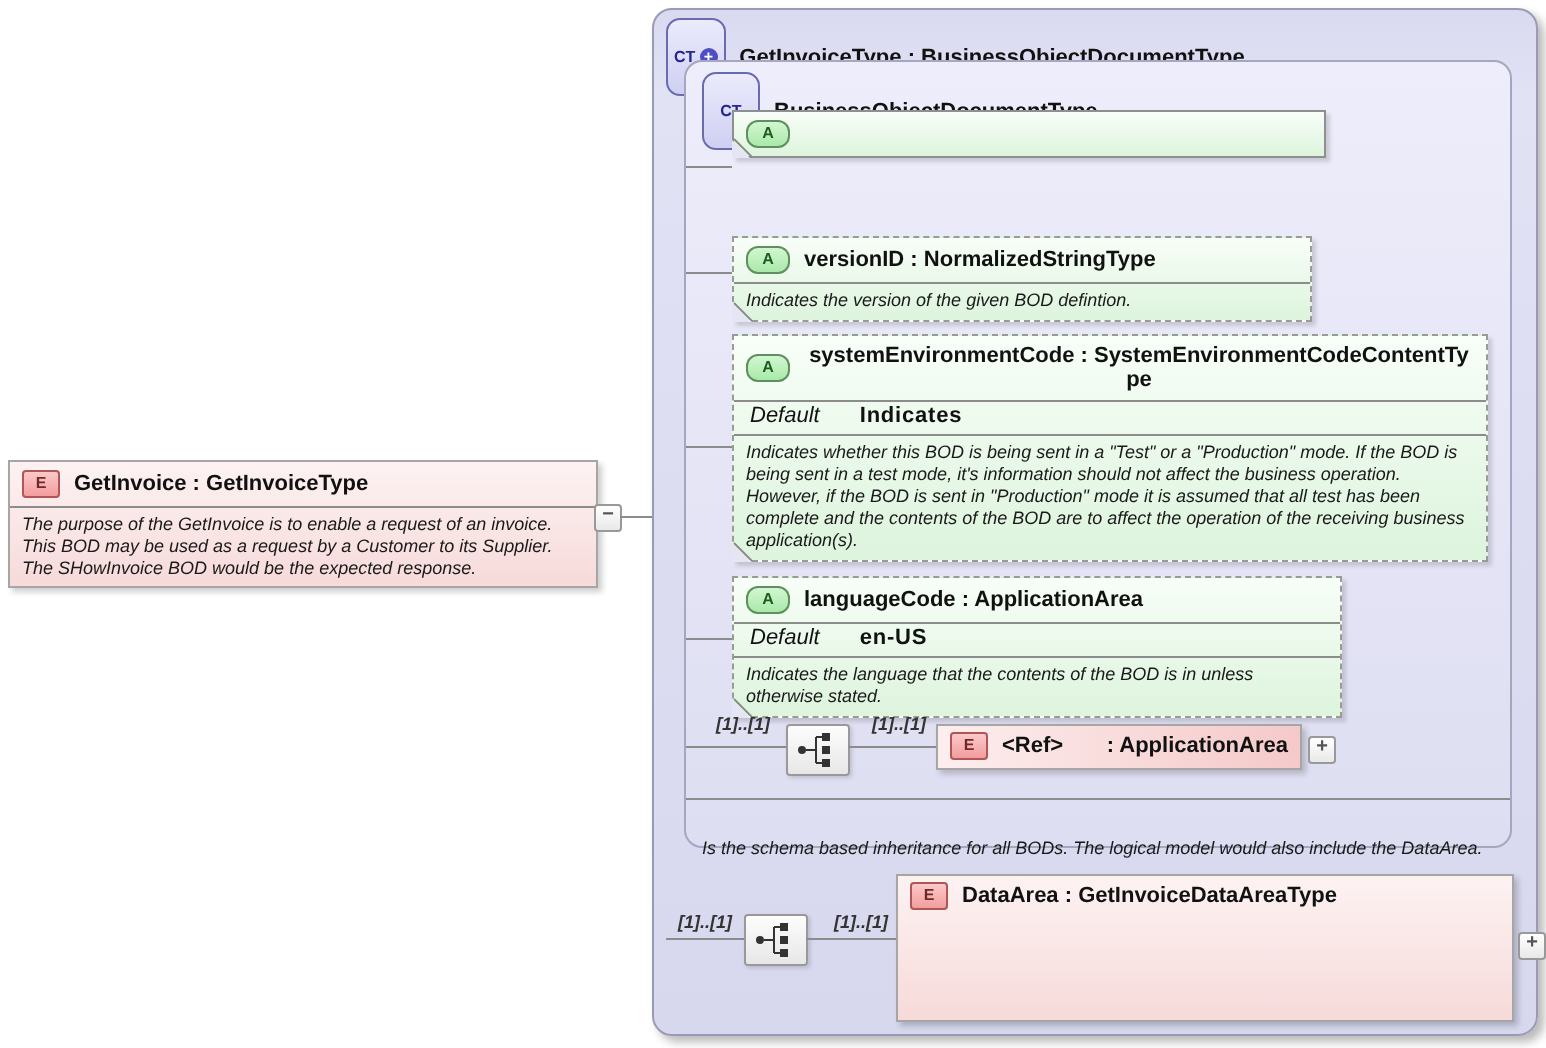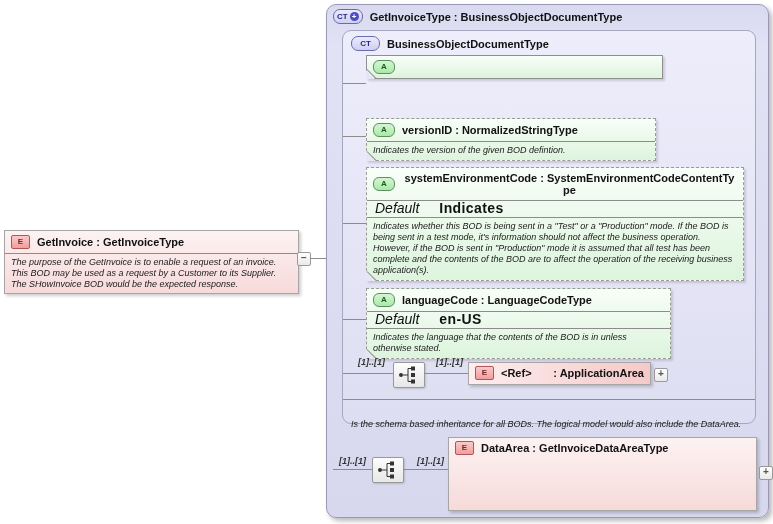--- a/index.html
+++ b/index.html
@@ -24,36 +24,36 @@
             border:1px solid #9a9ab6;border-radius:10px;box-shadow:3px 3px 5px rgba(0,0,0,.28);}
   .inner-ct{background:linear-gradient(180deg,#ededfb 0%,#dedef2 100%);
             border:1px solid #a6a6c0;border-radius:9px;}
   
   .hdr{display:flex;align-items:center;gap:7px;padding:4px 6px;font-weight:bold;
        font-size:11px;line-height:12px;white-space:nowrap;}
   .hdr.wrap{white-space:normal;}
   .annot{font-style:italic;font-size:9px;line-height:11px;padding:3px 6px 4px;
          border-top:1px solid #8c8c8c;color:#1a1a1a;}
   .default-row{display:flex;gap:20px;align-items:baseline;padding:2px 8px 3px;
-         border-top:1px solid #8c8c8c;font-size:14px;line-height:11px;}
+         border-top:1px solid #8c8c8c;font-size:11px;line-height:11px;}
   .default-label{font-style:italic;}
   .default-value{font-weight:bold;letter-spacing:.4px;}
   .card{position:absolute;font-size:9px;font-weight:bold;font-style:italic;color:#333;
         white-space:nowrap;}
   .hline{position:absolute;height:1px;background:#8c8c8c;}
   
   .icon-e{flex:0 0 auto;width:17px;height:12px;border:1px solid #b05656;border-radius:2px;
         background:linear-gradient(180deg,#fbc9c9,#f29d9d);color:#702828;font-size:8px;
         font-weight:bold;font-style:normal;display:flex;align-items:center;justify-content:center;}
   .icon-a{flex:0 0 auto;width:20px;height:12px;border:1px solid #5f8f5f;border-radius:6px;
         background:linear-gradient(180deg,#d2f6d2,#a9e9a9);color:#1d5c1d;font-size:8px;
         font-weight:bold;display:flex;align-items:center;justify-content:center;}
   .icon-ct{flex:0 0 auto;height:13px;min-width:21px;border:1px solid #6a6ab0;border-radius:7px;
         background:linear-gradient(180deg,#ebebfc,#cfcff2);color:#26268c;font-size:8px;
-        font-weight:bold;display:flex;align-items:center;justify-content:center;padding:0 3px;}
+        font-weight:bold;display:flex;align-items:center;justify-content:center;padding:12px 3px;}
   .ct-plus{width:9px;height:9px;border-radius:50%;background:#4d4dc4;color:#fff;font-size:8px;
         font-weight:bold;line-height:9px;text-align:center;margin-left:2px;}
   .seq-icon{position:absolute;width:30px;height:24px;border:1px solid #999;border-radius:2px;
         background:linear-gradient(180deg,#fdfdfd,#e7e7e7);box-shadow:1px 1px 2px rgba(0,0,0,.15);
         display:flex;align-items:center;justify-content:center;}
   .pm{position:absolute;width:12px;height:12px;border:1px solid #999;border-radius:2px;
         background:linear-gradient(180deg,#ffffff,#e9e9e9);color:#555;font-size:10px;
         line-height:10px;text-align:center;font-weight:bold;cursor:pointer;}
   .gap20{display:inline-block;width:20px;}
 </style>
@@ -117,21 +117,21 @@
     <div class="default-row">
       <span class="default-label">Default</span>
       <span class="default-value">Indicates</span>
     </div>
     <div class="annot">Indicates whether this BOD is being sent in a "Test" or a "Production" mode. If the BOD is being sent in a test mode, it's information should not affect the business operation. However, if the BOD is sent in "Production" mode it is assumed that all test has been complete and the contents of the BOD are to affect the operation of the receiving business application(s).</div>
   </div>
 
   <div class="box green-box dashed" style="left:366px;top:288px;width:305px;">
     <div class="hdr">
       <span class="icon-a">A</span>
-      <span>languageCode : LanguageCodeType</span>
+      <span>languageCode : ApplicationArea</span>
     </div>
     <div class="default-row">
       <span class="default-label">Default</span>
       <span class="default-value">en-US</span>
     </div>
     <div class="annot">Indicates the language that the contents of the BOD is in unless otherwise stated.</div>
   </div>
 
   <div class="hline" style="left:343px;top:373px;width:50px;"></div>
   <span class="card" style="left:358px;top:357px;">[1]..[1]</span>

